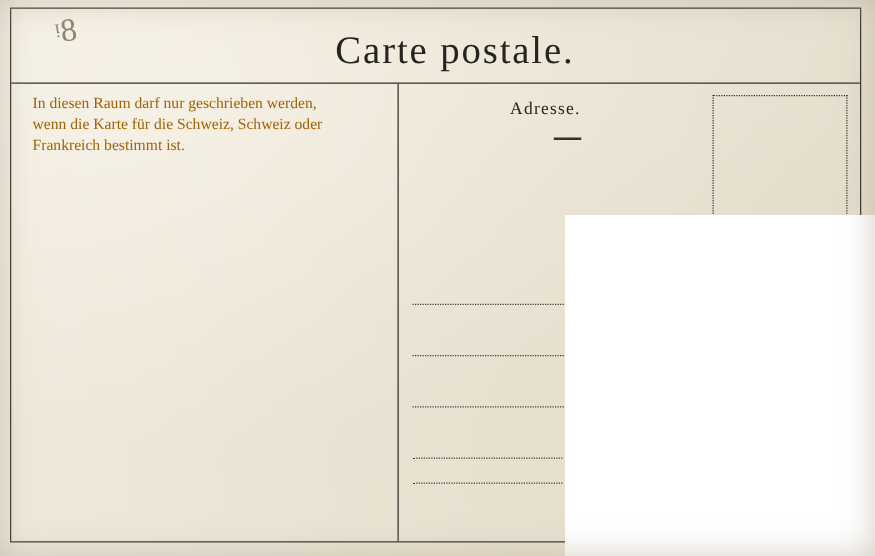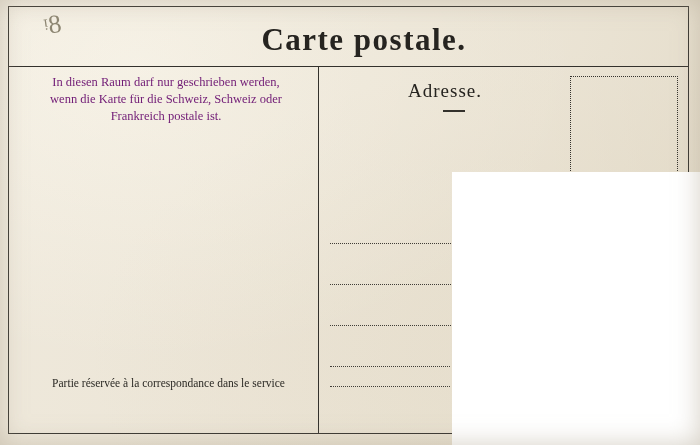--- a/index.html
+++ b/index.html
@@ -43,21 +43,21 @@
   
   #title {
     position: absolute;
     left: 0; right: 0;
     top: 22px;
     text-align: center;
     font-size: 31px;
     letter-spacing: 1.5px;
     color: #262420;
     font-family: "Liberation Serif", serif;
-    font-weight: bold;
+    font-weight: normal;
     padding-left: 28px;
   }
 
   
   #title-rule {
     position: absolute;
     left: 9px;
     top: 66px;
     width: 679px;
     height: 0;
@@ -73,24 +73,23 @@
     height: 366px;
     border-left: 1.5px solid #33312c;
   }
 
   
   #instructions {
     position: absolute;
     left: 26px;
     top: 74px;
     width: 280px;
-    text-align: center;
     font-size: 12.5px;
     line-height: 17px;
-    color: #701a75;
+    color: #a16207;
     font-family: "Liberation Serif", serif;
   }
 
   
   #footnote {
     position: absolute;
     left: 26px;
     top: 375px;
     width: 285px;
     text-align: center;
@@ -98,21 +97,21 @@
     line-height: 16px;
     color: #2b2924;
     font-family: "Liberation Serif", serif;
   }
 
   
   #adresse {
     position: absolute;
     left: 408px;
     top: 80px;
-    font-size: 19px;
+    font-size: 14px;
     letter-spacing: 1px;
     color: #262420;
   }
   #adresse-dash {
     position: absolute;
     left: 443px;
     top: 110px;
     width: 22px;
     height: 0;
     border-top: 2px solid #33312c;
@@ -185,25 +184,24 @@
   <div id="pencil-mark">ᵎ8</div>
 
   <div id="title">Carte postale.</div>
   <div id="title-rule"></div>
 
   <div id="divider"></div>
 
   <div id="instructions">
     <div>In diesen Raum darf nur geschrieben werden,</div>
     <div>wenn die Karte für die Schweiz, Schweiz oder</div>
-    <div>Frankreich postale ist.</div>
+    <div>Frankreich bestimmt ist.</div>
   </div>
 
   <div id="footnote">
-    <div>Partie réservée à la correspondance dans le service</div>
   </div>
 
   <div id="adresse">Adresse.</div>
   <div id="adresse-dash"></div>
 
   <div id="stamp-box"></div>
 
   <div class="addr-line" style="top: 243px;"></div>
   <div class="addr-line" style="top: 284px;"></div>
   <div class="addr-line" style="top: 325px;"></div>

